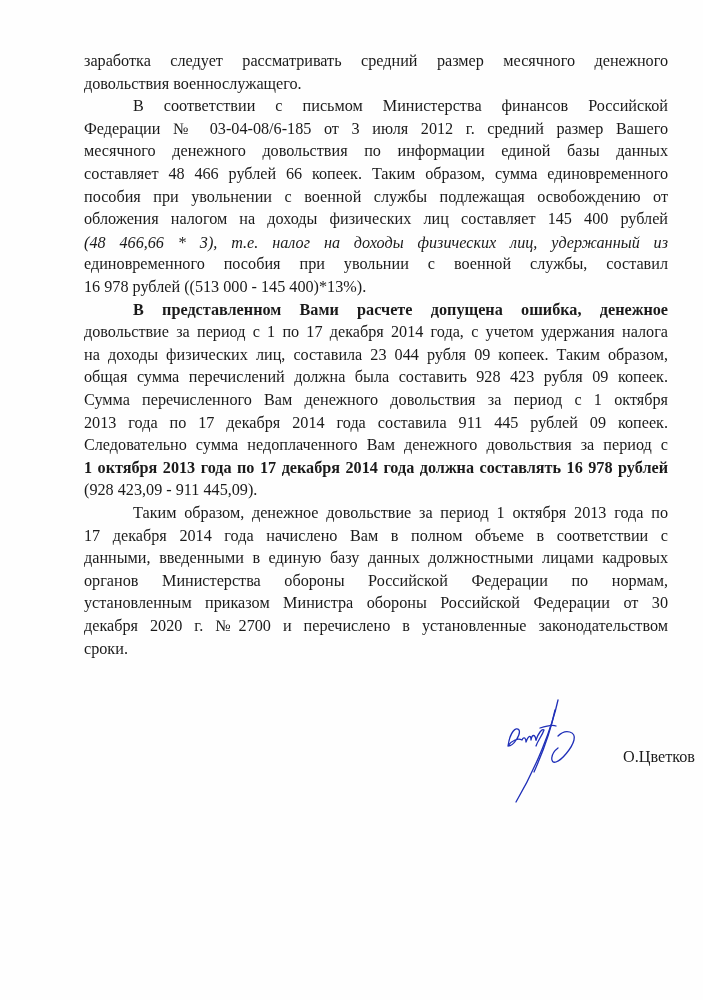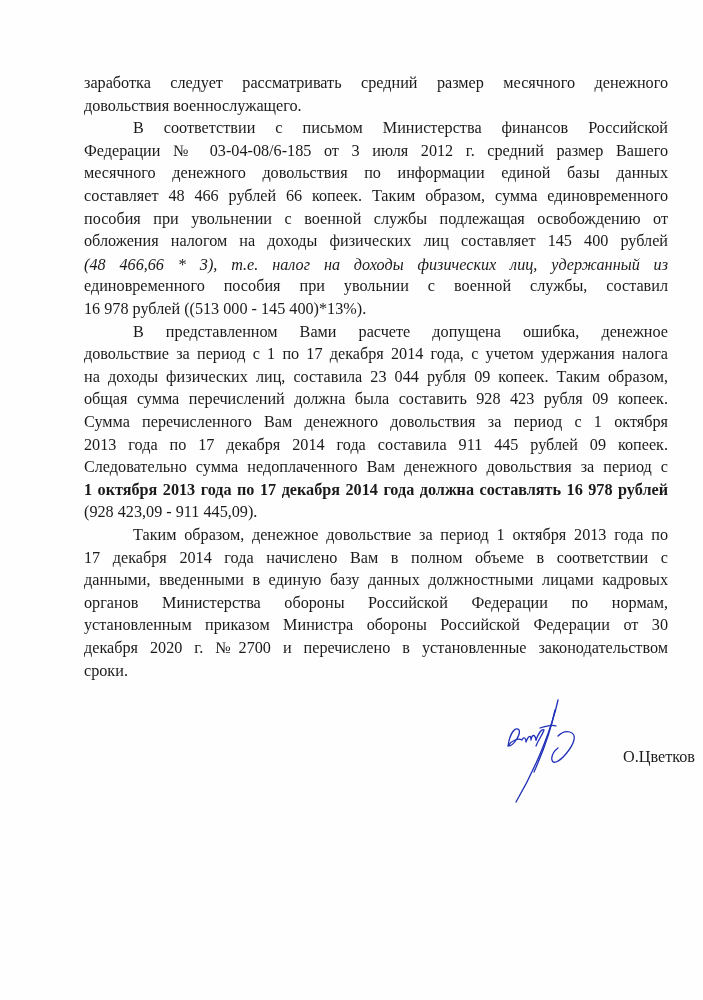--- a/index.html
+++ b/index.html
@@ -8,21 +8,21 @@
     position: absolute; left: 0; top: 0; width: 703px; height: 1000px;
     background: #fefefe;
     font-family: "Liberation Serif", serif;
     color: #1a1a1a;
     font-size: 16.2px;
   }
   .line {
     position: absolute; left: 84px; width: 584px;
     height: 22px; line-height: 22px;
     white-space: nowrap;
-    text-align: justify; text-align-last: justify; margin-top: 22px;
+    text-align: justify; text-align-last: justify;
   }
   .line.last { text-align-last: left; }
   .line.indent { left: 133px; width: 535px; }
   .sig-title {
     position: absolute; left: 84px; top: 703px;
     line-height: 22px; white-space: nowrap;
   }
   .sig-name {
     position: absolute; left: 623px; top: 746px;
     line-height: 22px; white-space: nowrap;
@@ -40,21 +40,21 @@
       <div class="line last" style="top: 72.6px;">довольствия военнослужащего.</div>
       <div class="line indent" style="top: 95.2px;">В соответствии с письмом Министерства финансов Российской</div>
       <div class="line" style="top: 117.8px;">Федерации № 03-04-08/6-185 от 3 июля 2012 г. средний размер Вашего</div>
       <div class="line" style="top: 140.4px;">месячного денежного довольствия по информации единой базы данных</div>
       <div class="line" style="top: 163px;">составляет 48 466 рублей 66 копеек. Таким образом, сумма единовременного</div>
       <div class="line" style="top: 185.6px;">пособия при увольнении с военной службы подлежащая освобождению от</div>
       <div class="line" style="top: 208.2px;">обложения налогом на доходы физических лиц составляет 145 400 рублей</div>
       <div class="line" style="top: 232px; font-style: italic;">(48 466,66 * 3), т.е. налог на доходы физических лиц, удержанный из</div>
       <div class="line" style="top: 253.4px;">единовременного пособия при увольнии с военной службы, составил</div>
       <div class="line last" style="top: 276px;">16 978 рублей ((513 000 - 145 400)*13%).</div>
-      <div class="line indent" style="top: 298.6px;">В представленном Вами расчете допущена ошибка, денежное</div>
+      <div class="line indent" style="top: 298.6px; font-weight: bold;">В представленном Вами расчете допущена ошибка, денежное</div>
       <div class="line" style="top: 321.2px;">довольствие за период с 1 по 17 декабря 2014 года, с учетом удержания налога</div>
       <div class="line" style="top: 343.8px;">на доходы физических лиц, составила 23 044 рубля 09 копеек. Таким образом,</div>
       <div class="line" style="top: 366.4px;">общая сумма перечислений должна была составить 928 423 рубля 09 копеек.</div>
       <div class="line" style="top: 389px;">Сумма перечисленного Вам денежного довольствия за период с 1 октября</div>
       <div class="line" style="top: 411.6px;">2013 года по 17 декабря 2014 года составила 911 445 рублей 09 копеек.</div>
       <div class="line" style="top: 434.2px;">Следовательно сумма недоплаченного Вам денежного довольствия за период с</div>
       <div class="line" style="top: 456.8px; font-weight: bold;">1 октября 2013 года по 17 декабря 2014 года должна составлять 16 978 рублей</div>
       <div class="line last" style="top: 479.4px;">(928 423,09 - 911 445,09).</div>
       <div class="line indent" style="top: 502px;">Таким образом, денежное довольствие за период 1 октября 2013 года по</div>
       <div class="line" style="top: 524.6px;">17 декабря 2014 года начислено Вам в полном объеме в соответствии с</div>

